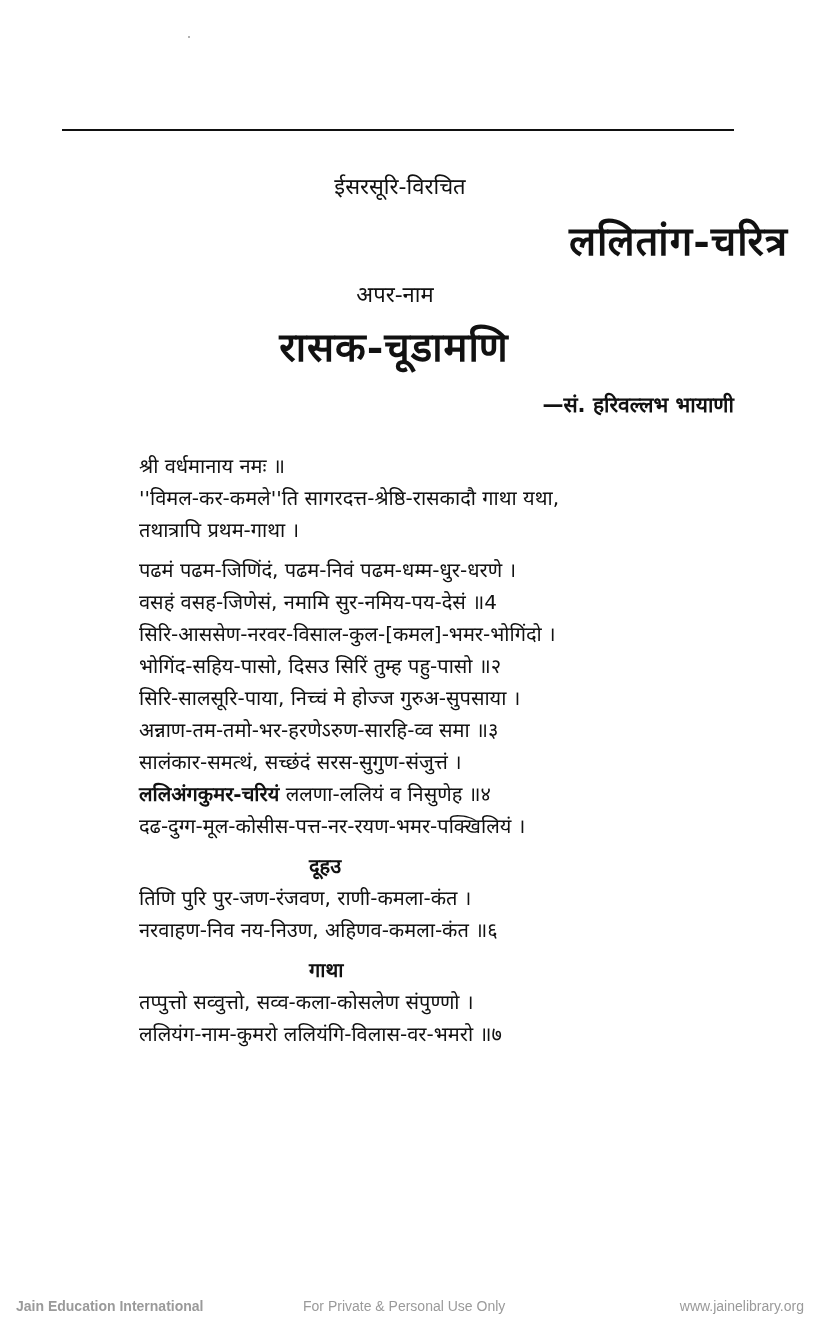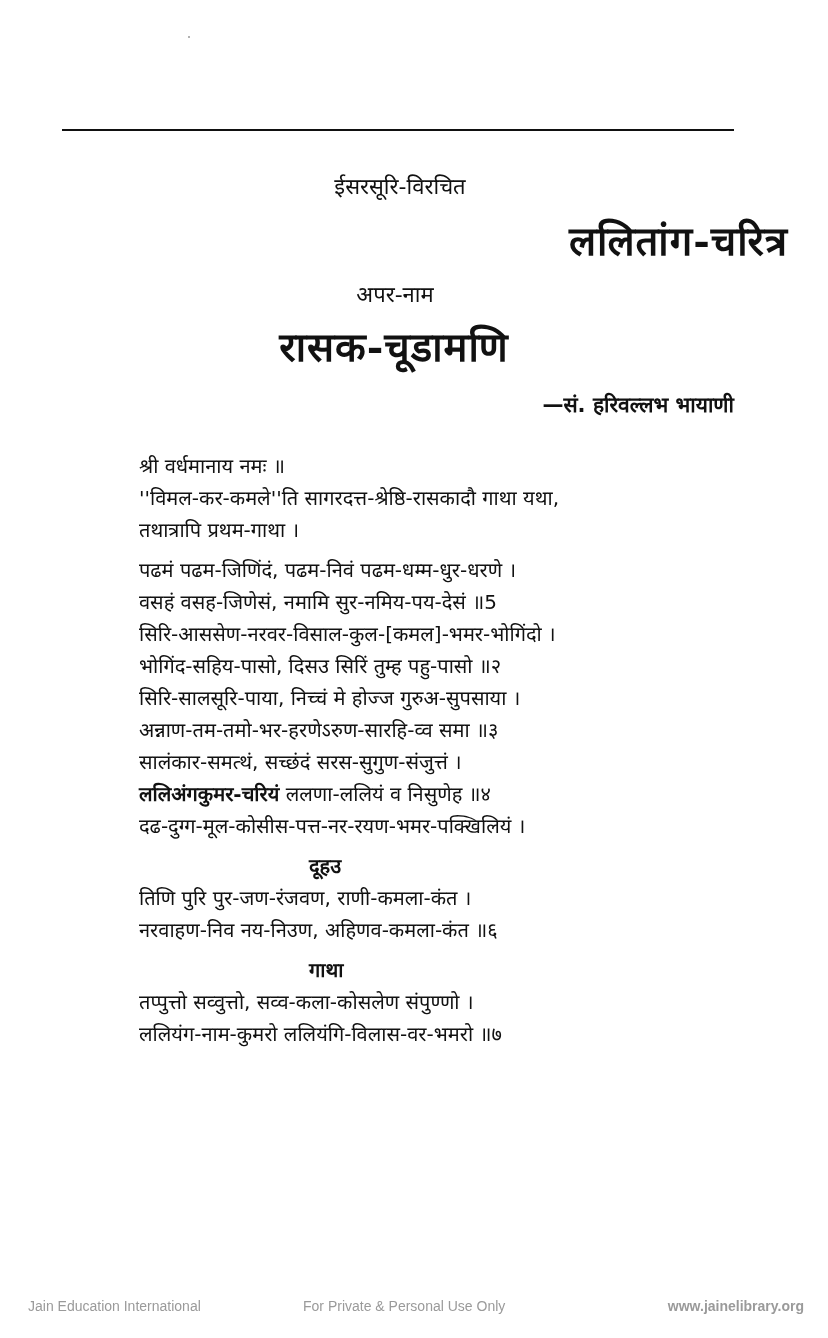--- a/index.html
+++ b/index.html
@@ -103,43 +103,43 @@
       position: absolute;
       top: 1298px;
       left: 0;
       width: 828px;
       height: 18px;
       font-family: "Liberation Sans", sans-serif;
       font-size: 14px;
       color: #9a9a9a;
     }
     .footer span { position: absolute; top: 0; }
-    .footer .f-left { left: 28px; }
+    .footer .f-left { left: 16px; font-weight: bold; }
     .footer .f-mid { left: 303px; }
-    .footer .f-right { right: 24px; font-weight: bold; }
+    .footer .f-right { right: 24px; }
   </style>
 </head>
 <body>
 
 <div class="speck"></div>
 <div class="top-rule"></div>
 
 <div class="center author-line">ईसरसूरि-विरचित</div>
 <div class="center title-main">ललितांग-चरित्र</div>
 <div class="center alt-name-label">अपर-नाम</div>
 <div class="center title-alt">रासक-चूडामणि</div>
 <div class="editor">—सं. हरिवल्लभ भायाणी</div>
 
 <div class="body-text">
   <div class="line">श्री वर्धमानाय नमः ॥</div>
   <div class="line">''विमल-कर-कमले''ति सागरदत्त-श्रेष्ठि-रासकादौ गाथा यथा,</div>
   <div class="line">तथात्रापि प्रथम-गाथा ।</div>
   <div class="gap-small"></div>
   <div class="line">पढमं पढम-जिणिंदं, पढम-निवं पढम-धम्म-धुर-धरणे ।</div>
-  <div class="line">वसहं वसह-जिणेसं, नमामि सुर-नमिय-पय-देसं ॥5</div>
+  <div class="line">वसहं वसह-जिणेसं, नमामि सुर-नमिय-पय-देसं ॥4</div>
   <div class="line">सिरि-आससेण-नरवर-विसाल-कुल-[कमल]-भमर-भोगिंदो ।</div>
   <div class="line">भोगिंद-सहिय-पासो, दिसउ सिरिं तुम्ह पहु-पासो ॥२</div>
   <div class="line">सिरि-सालसूरि-पाया, निच्चं मे होज्ज गुरुअ-सुपसाया ।</div>
   <div class="line">अन्नाण-तम-तमो-भर-हरणेऽरुण-सारहि-व्व समा ॥३</div>
   <div class="line">सालंकार-समत्थं, सच्छंदं सरस-सुगुण-संजुत्तं ।</div>
   <div class="line"><span class="bold">ललिअंगकुमर-चरियं</span><span> ललणा-ललियं व निसुणेह ॥४</span></div>
   <div class="line">दढ-दुग्ग-मूल-कोसीस-पत्त-नर-रयण-भमर-पक्खिलियं ।</div>
   <div class="gap-head"></div>
   <div class="section-head">दूहउ</div>
   <div class="line">तिणि पुरि पुर-जण-रंजवण, राणी-कमला-कंत ।</div>

